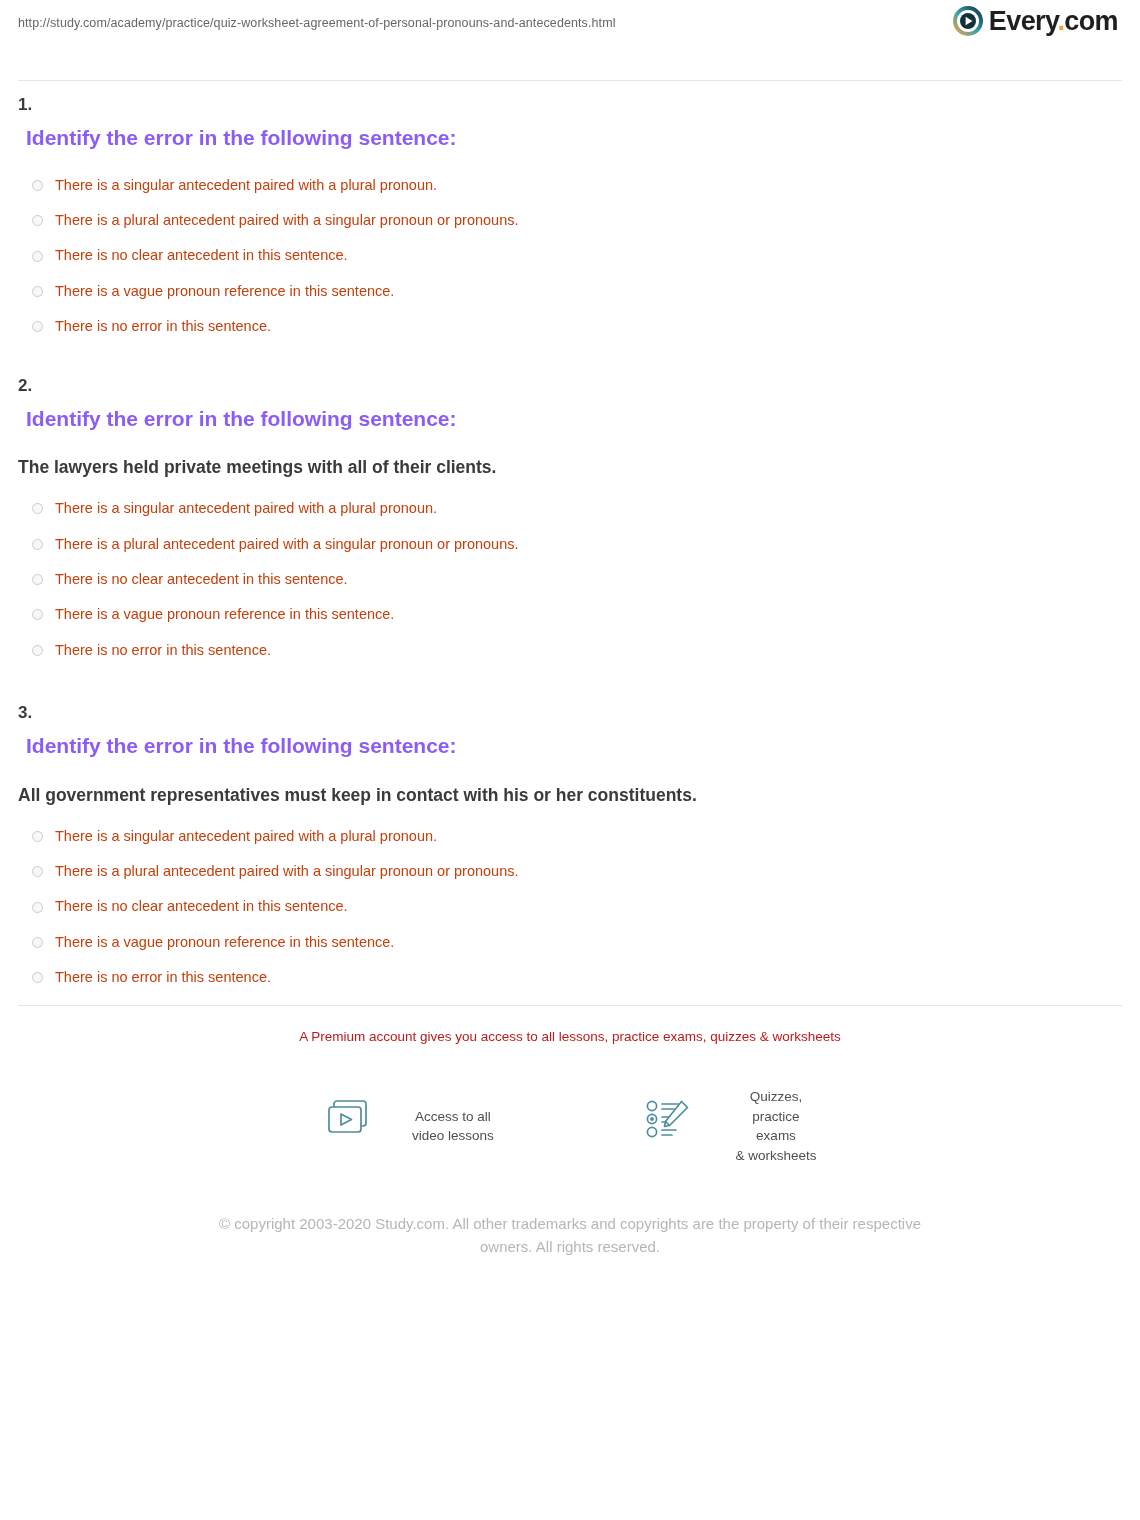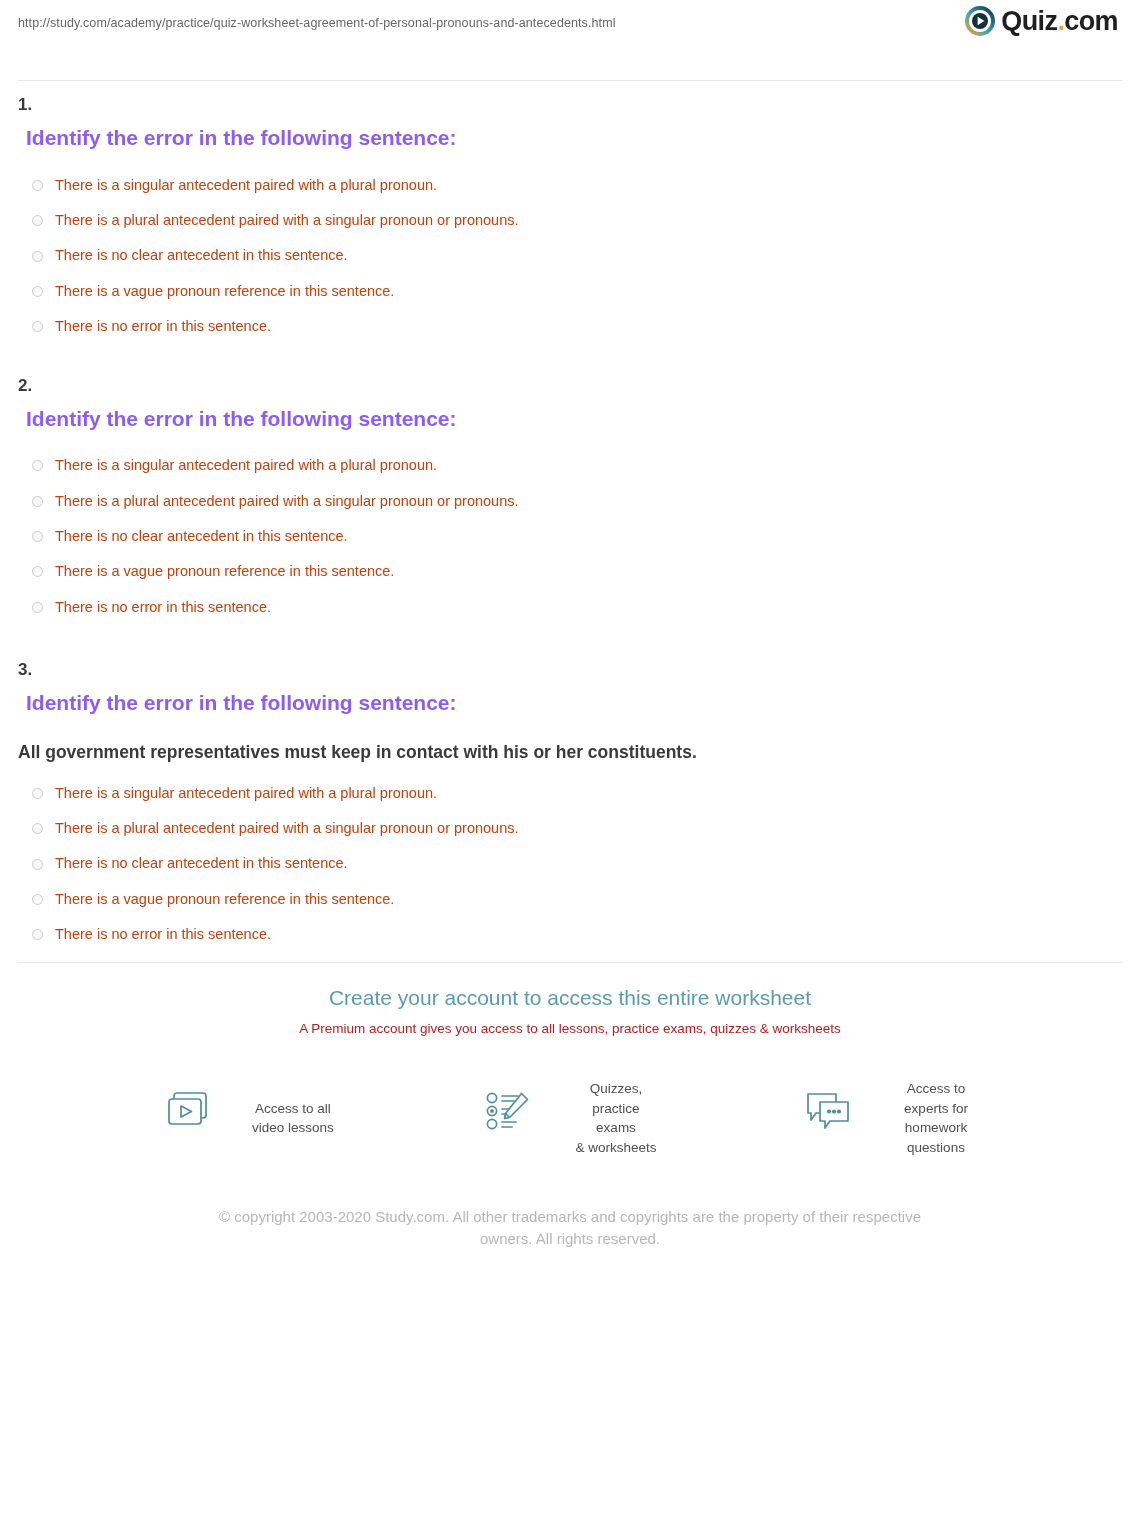--- a/index.html
+++ b/index.html
@@ -199,21 +199,21 @@
               <stop offset="0%" stop-color="#f0a23c"></stop>
               <stop offset="45%" stop-color="#3aa6b0"></stop>
               <stop offset="100%" stop-color="#14324a"></stop>
             </linearGradient>
           </defs>
           <circle cx="15" cy="15" r="13" fill="none" stroke="url(#ringgrad)" stroke-width="4"></circle>
           <circle cx="15" cy="15" r="8" fill="#13303f"></circle>
           <path d="M12.6 10.8 L19.5 15 L12.6 19.2 Z" fill="#ffffff"></path>
         </svg>
       </span>
-      <span class="logo-text"><span>Quiz</span><span class="dot">.</span><span>com</span></span>
+      <span class="logo-text"><span>Every</span><span class="dot">.</span><span>com</span></span>
     </div>
   </div>
 
   <hr class="rule">
 
   <div class="questions">
 
     <div class="question">
       <div class="q-number">1.</div>
       <div class="q-prompt">Identify the error in the following sentence:</div>
@@ -239,20 +239,21 @@
           <span class="option-label">There is no error in this sentence.</span>
         </li>
       </ul>
     </div>
 
     <div class="q-gap-1"></div>
 
     <div class="question">
       <div class="q-number">2.</div>
       <div class="q-prompt">Identify the error in the following sentence:</div>
+      <div class="q-sentence">The lawyers held private meetings with all of their clients.</div>
       <ul class="options">
         <li class="option">
           <span class="radio"></span>
           <span class="option-label">There is a singular antecedent paired with a plural pronoun.</span>
         </li>
         <li class="option">
           <span class="radio"></span>
           <span class="option-label">There is a plural antecedent paired with a singular pronoun or pronouns.</span>
         </li>
         <li class="option">
@@ -298,21 +299,20 @@
           <span class="option-label">There is no error in this sentence.</span>
         </li>
       </ul>
     </div>
 
   </div>
 
   <hr class="footer-rule">
 
   <div class="cta">
-    <div class="cta-title">Create your account to access this entire worksheet</div>
     <div class="cta-sub">A Premium account gives you access to all lessons, practice exams, quizzes &amp; worksheets</div>
 
     <div class="benefits">
 
       <div class="benefit">
         <span class="benefit-icon">
           <svg viewBox="0 0 56 54" width="56" height="54" fill="none" stroke="#4d8e9c" stroke-width="1.7" aria-hidden="true">
             <rect x="14" y="8" width="32" height="25" rx="3"></rect>
             <rect x="9" y="14" width="32" height="25" rx="3" fill="#ffffff"></rect>
             <path d="M21 21 L31.5 26.5 L21 32 Z" fill="none" stroke-linejoin="round"></path>
@@ -333,32 +333,19 @@
             <path d="M22 24 H30 M22 29 H28" stroke-linecap="round"></path>
             <path d="M22 37 H36 M22 42 H32" stroke-linecap="round"></path>
             <path d="M41.5 8.5 L47.5 14.5 L29.5 32.5 L24.5 33.5 L25.5 28.5 Z" stroke-linejoin="round" fill="#ffffff"></path>
             <path d="M25.5 28.5 L29.5 32.5"></path>
           </svg>
         </span>
         <span class="benefit-label">Quizzes, practice exams
 &amp; worksheets</span>
       </div>
 
-      <div class="benefit">
-        <span class="benefit-icon">
-          <svg viewBox="0 0 56 54" width="56" height="54" fill="none" stroke="#4d8e9c" stroke-width="1.7" aria-hidden="true">
-            <path d="M8 9 H36 V28 H16 L11 35 V28 H8 Z" stroke-linejoin="round"></path>
-            <path d="M20 17 H48 V36 H30 L25 43 V36 H20 Z" fill="#ffffff" stroke-linejoin="round"></path>
-            <circle cx="29" cy="26.5" r="2.1" fill="#4d8e9c" stroke="none"></circle>
-            <circle cx="34" cy="26.5" r="2.1" fill="#4d8e9c" stroke="none"></circle>
-            <circle cx="39" cy="26.5" r="2.1" fill="#4d8e9c" stroke="none"></circle>
-          </svg>
-        </span>
-        <span class="benefit-label">Access to experts for
-homework questions</span>
-      </div>
 
     </div>
 
     <div class="copyright">© copyright 2003-2020 Study.com. All other trademarks and copyrights are the property of their respective owners. All rights reserved.</div>
   </div>
 
 </div>
 
 </body></html>

